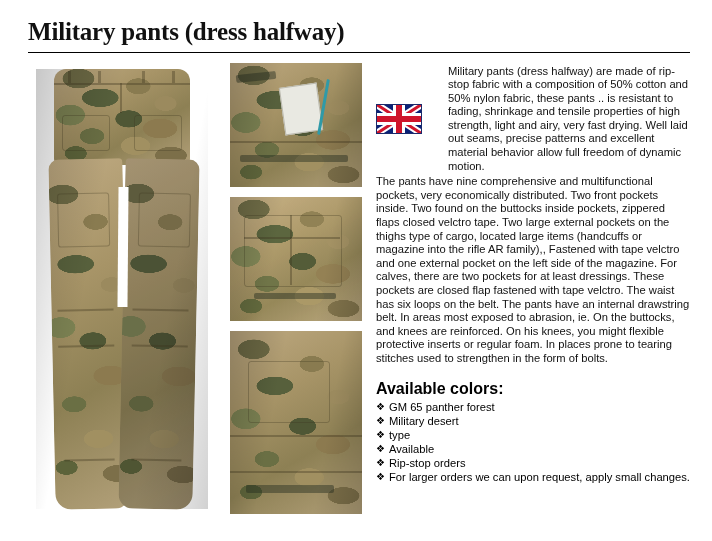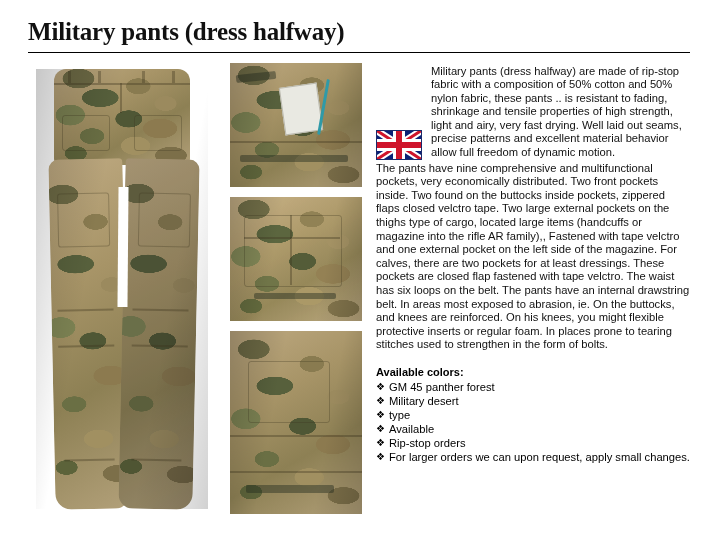--- a/index.html
+++ b/index.html
@@ -173,22 +173,22 @@
 
   
   .text-col {
     flex: 1 1 auto;
     min-width: 0;
     padding-top: 2px;
   }
   .flag-row {
     display: flex;
     flex-direction: row;
-    align-items: flex-end;
-    gap: 9px;
+    align-items: center;
+    gap: 26px;
   }
   .flag {
     flex: 0 0 auto;
     width: 46px;
     height: 30px;
     position: relative;
     overflow: hidden;
     border: 1px solid #1b2a6b;
     box-sizing: border-box;
   }
@@ -220,21 +220,21 @@
     text-align: left;
   }
   .para-first {
     flex: 1 1 auto;
   }
   .para {
     margin: 0 0 0 0;
   }
   .colors-head {
     font-weight: bold;
-    font-size: 11px;
+    font-size: 16px;
     margin-top: 14px;
     margin-bottom: 2px;
   }
   ul.colors {
     list-style: none;
     margin: 0;
     padding: 0;
   }
   ul.colors li {
     font-size: 11.2px;
@@ -339,21 +339,21 @@
           <div class="cr-h"></div>
         </div>
         <div class="body-text para para-first">Military pants (dress halfway) are made of rip-stop fabric with a composition of 50% cotton and 50% nylon fabric, these pants .. is resistant to fading, shrinkage and tensile properties of high strength, light and airy, very fast drying. Well laid out seams, precise patterns and excellent material behavior allow full freedom of dynamic motion.</div>
       </div>
 
       <div class="body-text para" style="margin-top:2px;">The pants have nine comprehensive and multifunctional pockets, very economically distributed. Two front pockets inside. Two found on the buttocks inside pockets, zippered flaps closed velctro tape. Two large external pockets on the thighs type of cargo, located large items (handcuffs or magazine into the rifle AR family),, Fastened with tape velctro and one external pocket on the left side of the magazine. For calves, there are two pockets for at least dressings. These pockets are closed flap fastened with tape velctro. The waist has six loops on the belt. The pants have an internal drawstring belt. In areas most exposed to abrasion, ie. On the buttocks, and knees are reinforced. On his knees, you might flexible protective inserts or regular foam. In places prone to tearing stitches used to strengthen in the form of bolts.</div>
 
       <div class="colors-head">Available colors:</div>
 
       <ul class="colors">
-        <li><span class="bullet">❖</span><span>GM 45 panther forest</span></li>
+        <li><span class="bullet">❖</span><span>GM 65 panther forest</span></li>
         <li><span class="bullet">❖</span><span>Military desert</span></li>
         <li><span class="bullet">❖</span><span>type</span></li>
         <li><span class="bullet">❖</span><span>Available</span></li>
         <li><span class="bullet">❖</span><span>Rip-stop orders</span></li>
         <li><span class="bullet">❖</span><span>For larger orders we can upon request, apply small changes.</span></li>
       </ul>
 
     </div>
   </div>
 </div>

